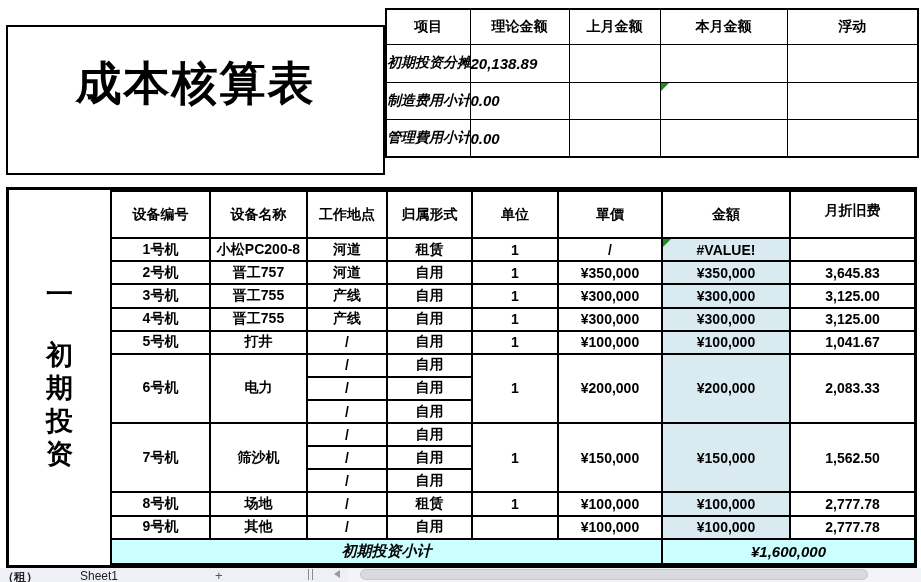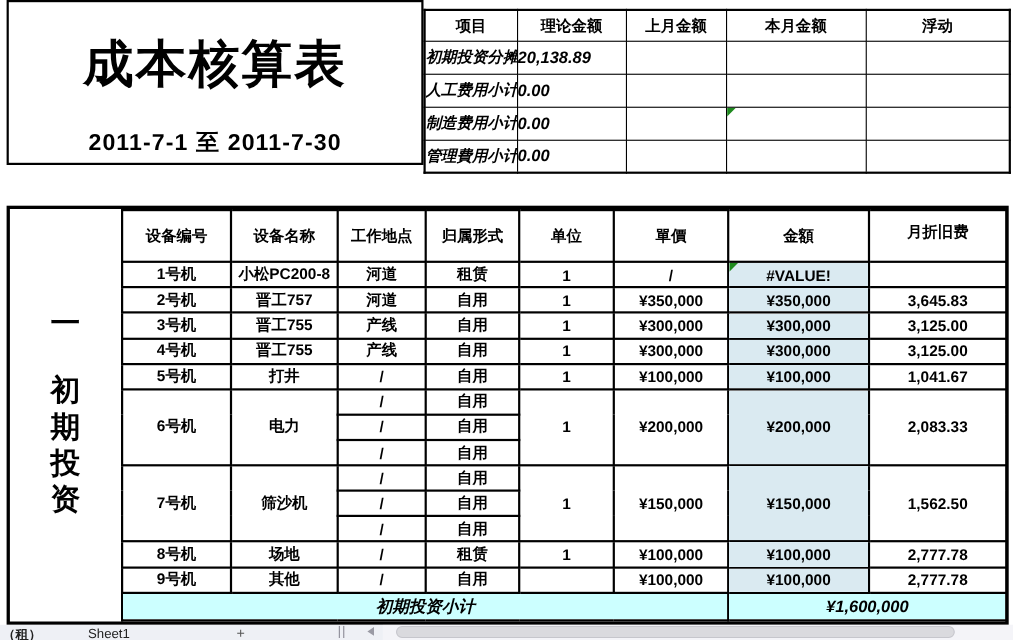--- a/index.html
+++ b/index.html
@@ -1,21 +1,21 @@
 <!DOCTYPE html>
 <html><head>
 <meta charset="utf-8">
 <style>
   * { margin:0; padding:0; box-sizing:border-box; }
   html,body { width:921px; height:582px; background:#fff; overflow:hidden;
     font-family:"Liberation Sans","DejaVu Sans",sans-serif; color:#000; }
   .sheet { position:relative; width:921px; height:582px; background:#fff; }
 
   
-  .title-box { position:absolute; left:6px; top:0; width:379px; height:150px;
+  .title-box { position:absolute; left:6px; top:25px; width:379px; height:150px;
     border:2px solid #000; }
   .big-title { position:absolute; left:0; right:0; top:26px; text-align:center;
     font-size:46px; font-weight:bold; letter-spacing:2px; }
   .date-range { position:absolute; left:0; right:0; top:113px; text-align:center;
     font-size:21px; font-weight:bold; letter-spacing:1px; }
 
   
   .summary-wrap { position:absolute; left:385px; top:8px; }
   table.summary { border-collapse:collapse; table-layout:fixed; width:532px; height:150px;
     border:2px solid #000; }
@@ -66,21 +66,20 @@
   .scroll-thumb { position:absolute; left:12px; top:1px; width:508px; height:11px;
     background:#dadade; border:1px solid #c6c6cc; border-radius:6px; }
 </style>
 </head>
 <body>
 
 <div class="sheet">
 
   <div class="title-box">
     <div class="big-title">成本核算表</div>
-    <div class="date-range">2011-7-1 至 2011-7-30</div>
   </div>
 
   <div class="summary-wrap">
     <table class="summary">
       <colgroup>
         <col style="width:84px">
           <col style="width:99px">
           <col style="width:91px">
         <col style="width:127px">
           <col style="width:131px">
@@ -89,27 +88,20 @@
           <tr>
         <th>项目</th>
         <th>理论金额</th>
         <th>上月金额</th>
         <th>本月金额</th>
         <th>浮动</th>
       </tr>
       <tr>
         <td>初期投资分摊</td>
         <td class="num">20,138.89</td>
-        <td></td>
-        <td></td>
-        <td></td>
-      </tr>
-      <tr>
-        <td>人工费用小计</td>
-        <td class="num">0.00</td>
         <td></td>
         <td></td>
         <td></td>
       </tr>
       <tr>
         <td>制造费用小计</td>
         <td class="num">0.00</td>
         <td></td>
         <td>
           <span class="tri"></span>

